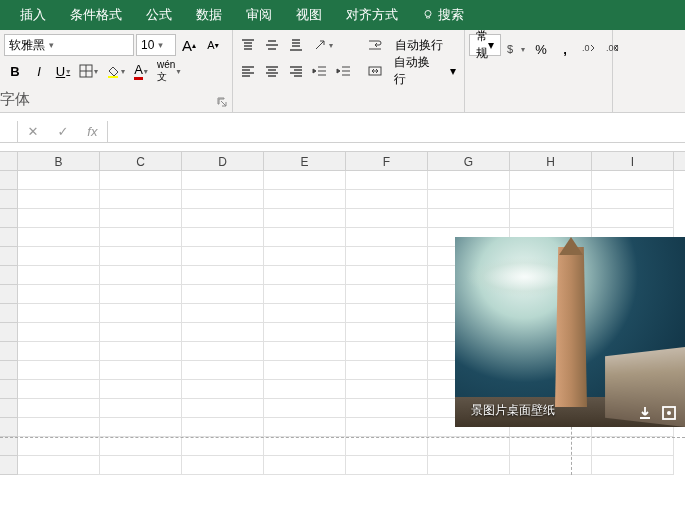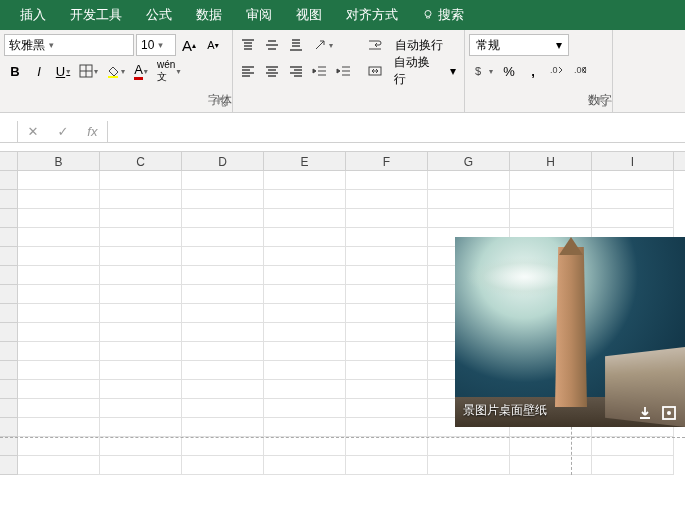--- a/index.html
+++ b/index.html
@@ -4,21 +4,21 @@
 <style>
 *{margin:0;padding:0;box-sizing:border-box;font-family:"Microsoft YaHei",sans-serif;user-select:none}
 body{background:#fff;width:685px;height:507px;overflow:hidden;position:relative}
 .menubar{background:#217346;height:30px;display:flex;align-items:center;padding:0 8px;color:#fff;font-size:13px}
 .menubar .item{padding:0 12px;cursor:pointer}
 .menubar .search{display:flex;align-items:center;gap:4px}
 .menubar .search-icon{width:12px;height:12px}
 .ribbon{background:#f3f2f1;height:83px;display:flex;border-bottom:1px solid #d0d0d0;position:relative}
 .ribbon-group{display:flex;flex-direction:column;border-right:1px solid #d0d0d0;position:relative}
 .group-content{flex:1;padding:4px 4px 0 4px;display:flex;align-items:flex-start}
-.group-label{font-size:12px;color:#555;text-align:right;padding:3px 0;position:relative}
+.group-label{font-size:15px;color:#555;text-align:left;padding:3px 0;position:relative}
 .group-label .launcher{position:absolute;right:4px;bottom:4px;width:12px;height:12px;cursor:pointer}
 .font-row{display:flex;align-items:center;gap:2px;margin-bottom:4px}
 .font-combo{display:flex;align-items:center;border:1px solid #c0c0c0;background:#fff;height:22px;font-size:12px;padding:0 4px}
 .font-combo .dd{margin-left:4px;font-size:9px;color:#666}
 .btn{display:inline-flex;align-items:center;justify-content:center;height:22px;min-width:22px;cursor:pointer;font-size:13px;padding:0 3px}
 .btn .dd{font-size:8px;margin-left:1px;color:#666}
 .align-grid{display:flex;flex-direction:column;gap:4px}
 .align-row{display:flex;gap:2px}
 .wrap-col{display:flex;flex-direction:column;gap:4px;margin-left:8px}
 .wrap-btn{display:flex;align-items:center;gap:12px;font-size:12px;height:22px;padding:0 4px;cursor:pointer}
@@ -37,32 +37,32 @@
 .row{display:flex;height:19px}
 .row .rh{width:18px;border-right:1px solid #d0d0d0;border-bottom:1px solid #d0d0d0;background:#f0f0f0}
 .row .cell{border-right:1px solid #e0e0e0;border-bottom:1px solid #e0e0e0;height:19px}
 .overlay-img{position:absolute;right:0;top:237px;width:230px;height:190px;background:linear-gradient(180deg,#0a3d5c 0%,#1a5578 15%,#c8e0e0 35%,#3a5465 50%,#2a4050 100%);overflow:hidden}
 .sky{position:absolute;inset:0;background:radial-gradient(ellipse at 30% 20%,#e8f4f0 0%,#b8d8d0 20%,#1e4a5e 50%,#0a2838 100%)}
 .clouds{position:absolute;top:20px;left:10px;width:120px;height:40px;background:radial-gradient(ellipse at 50% 50%,rgba(255,255,255,0.7) 0%,rgba(200,220,210,0.3) 50%,transparent 70%)}
 .tower{position:absolute;left:100px;top:10px;width:32px;height:160px;background:linear-gradient(90deg,#d4a078 0%,#b88860 50%,#8a6845 100%);clip-path:polygon(10% 0%,90% 0%,100% 100%,0% 100%)}
 .tower-top{position:absolute;left:104px;top:0px;width:24px;height:18px;background:#8a6845;clip-path:polygon(50% 0%,100% 100%,0% 100%)}
 .building{position:absolute;right:0;bottom:0;width:120px;height:80px;background:linear-gradient(180deg,#c4b8a8 0%,#a89880 30%,#706050 100%);transform:perspective(200px) rotateY(-30deg);transform-origin:right}
 .plaza{position:absolute;bottom:0;left:0;width:100%;height:30px;background:linear-gradient(180deg,#605548 0%,#403528 100%)}
-.caption{position:absolute;bottom:8px;left:8px;color:#fff;font-size:12px;text-shadow:0 1px 2px #000}
+.caption{position:absolute;bottom:8px;left:16px;color:#fff;font-size:12px;text-shadow:0 1px 2px #000}
 .dl-icons{position:absolute;bottom:6px;right:8px;display:flex;gap:8px;color:#fff}
 .dash-v{position:absolute;top:195px;bottom:0;border-left:1px dashed #aaa}
 .dash-h{position:absolute;left:0;right:0;border-top:1px dashed #aaa}
 svg{display:block}
 </style>
 </head>
 <body>
 
 <div class="menubar">
   <div class="item">插入</div>
-  <div class="item">开发工具</div>
+  <div class="item">条件格式</div>
   <div class="item">公式</div>
   <div class="item">数据</div>
   <div class="item">审阅</div>
   <div class="item">视图</div>
   <div class="item">对齐方式</div>
   <div class="item search">
     <svg class="search-icon" viewBox="0 0 16 16">
         <circle cx="8" cy="6" r="4" fill="none" stroke="#fff" stroke-width="1.2"></circle>
         <path d="M6 10v2h4v-2" stroke="#fff" fill="none"></path>
       </svg>
@@ -186,21 +186,21 @@
               <path d="M5 8h6M5 8l2-2M5 8l2 2M11 8l-2-2M11 8l-2 2" stroke="#444" fill="none"></path>
             </svg>
             <span>自动换行</span>
             <span class="dd">▾</span>
           </div>
       </div>
     </div>
   </div>
 
   <div class="ribbon-group" style="width:148px">
-    <div class="group-content" style="flex-direction:column">
+    <div class="group-content" style="flex-direction:row">
       <div class="num-combo">
           <span>常规</span>
           <span class="dd">▾</span>
         </div>
       <div class="num-row" style="margin-top:4px">
         <div class="btn">
             <svg width="16" height="16">
               <text x="3" y="12" font-size="11" fill="#444">$</text>
             </svg>
             <span class="dd">▾</span>
@@ -216,23 +216,20 @@
             </svg>
           </div>
         <div class="btn">
             <svg width="16" height="16">
               <text x="1" y="10" font-size="9" fill="#444">.00</text>
               <path d="M13 4l-3 3 3 3" stroke="#444" fill="none"></path>
             </svg>
           </div>
       </div>
     </div>
-    <div class="group-label"><span>数字</span><svg class="launcher" viewBox="0 0 12 12">
-          <path d="M2 2h6v1H3v5H2z M5 5l5 5M10 6v4H6" fill="none" stroke="#888"></path>
-        </svg></div>
   </div>
 
 </div>
 
 <div class="formula-bar">
   <div class="name-box"></div>
   <div class="fb-btns">
     <span>✕</span>
     <span>✓</span>
     <span style="font-style:italic">fx</span>

